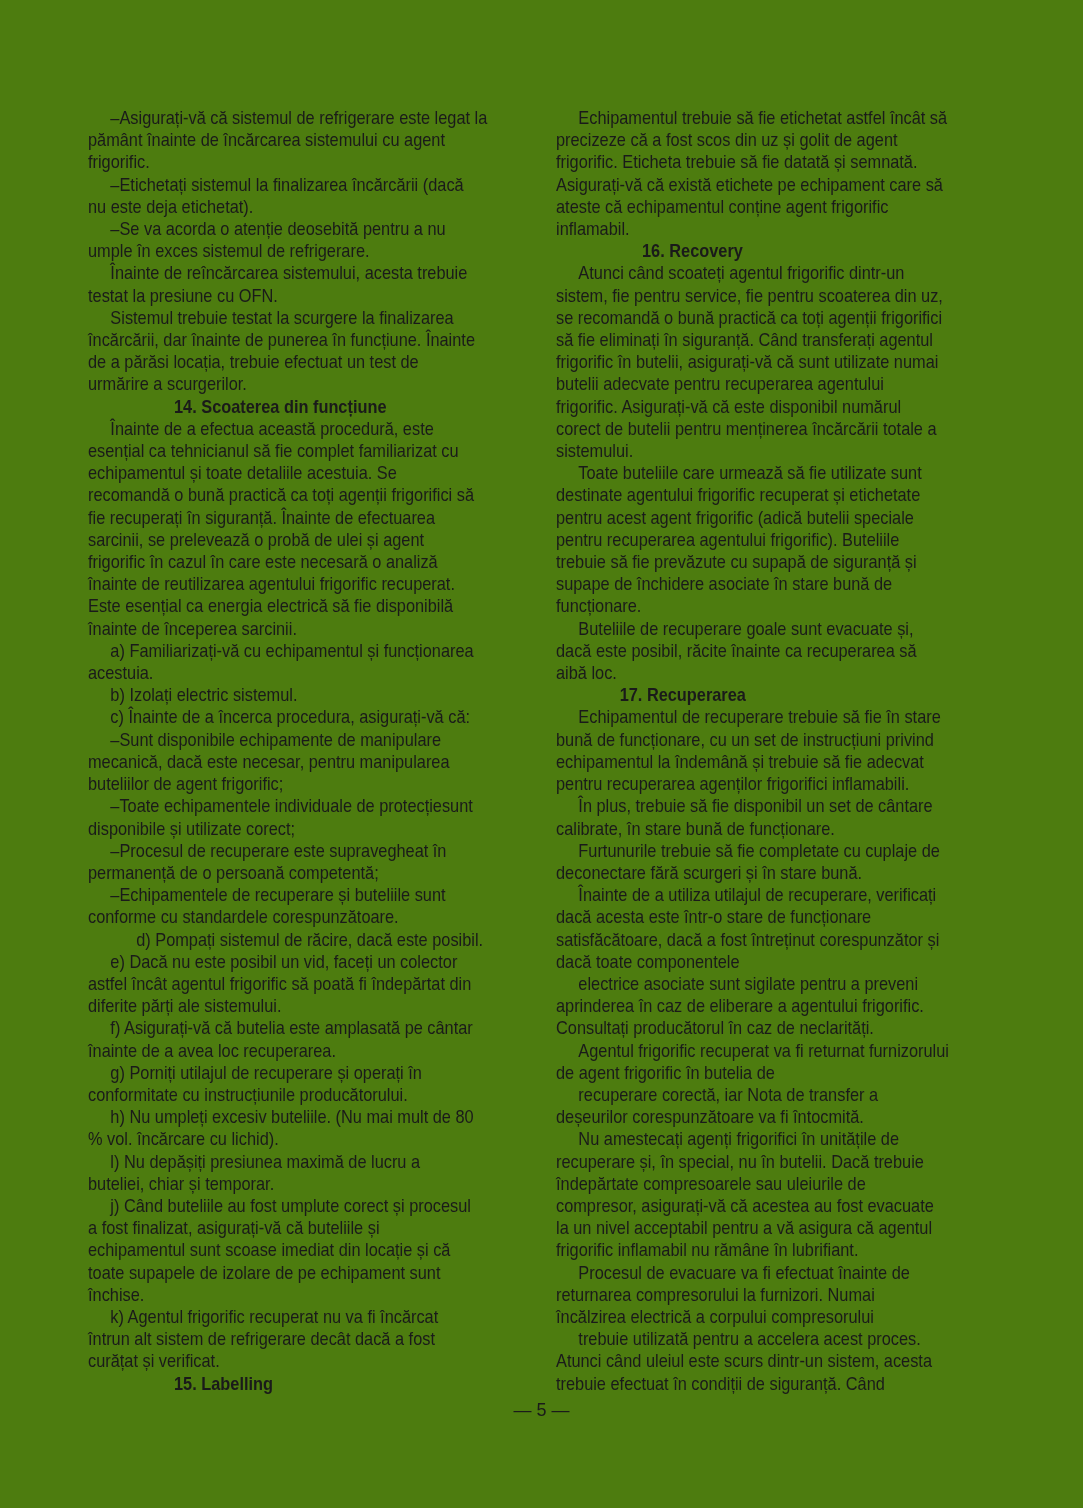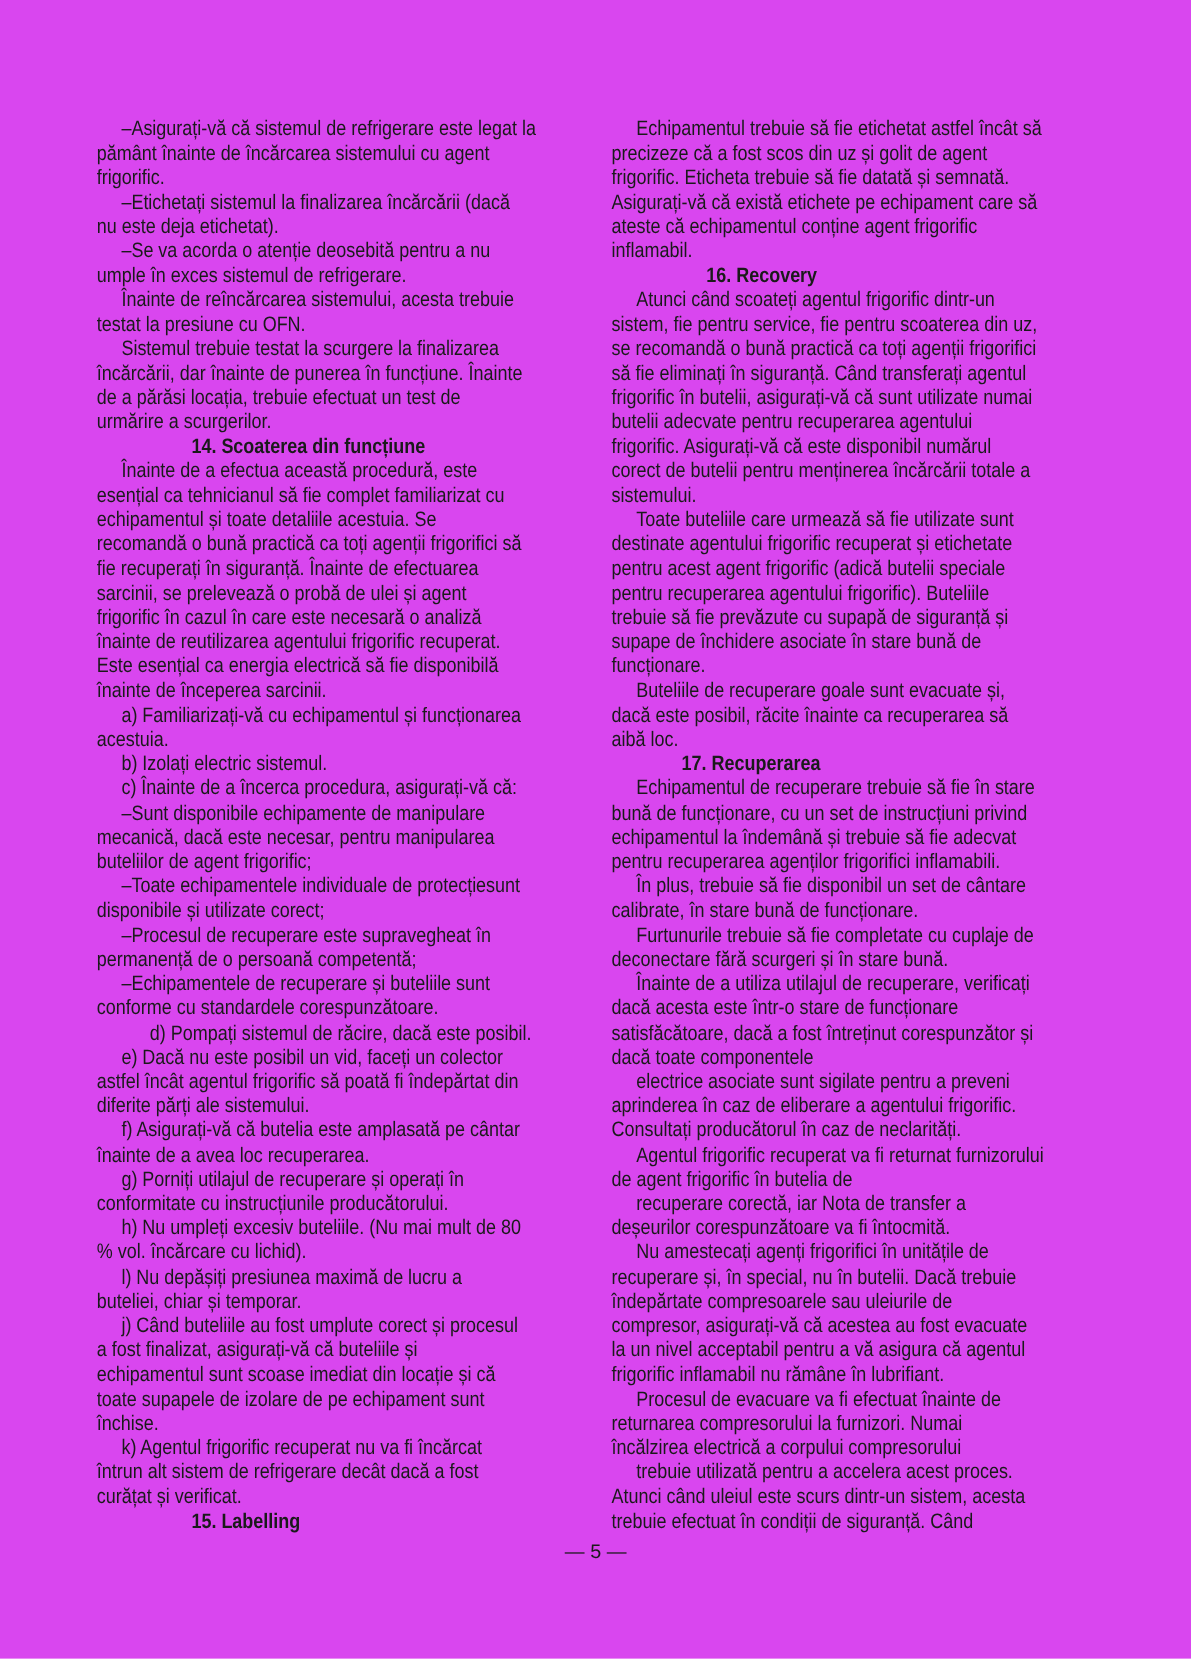--- a/index.html
+++ b/index.html
@@ -4,21 +4,21 @@
 <style>
   html, body {
     margin: 0;
     padding: 0;
     background: #ffffff;
   }
   #page {
     position: relative;
     width: 1083px;
     height: 1508px;
-    background: #d946ef;
+    background: #4d7c0f;
     overflow: hidden;
     font-family: "Liberation Sans", sans-serif;
     color: #1a1a1a;
   }
   .col {
     position: absolute;
     top: 107px;
     width: 520px;
     font-size: 19px;
     line-height: 22.2px;

